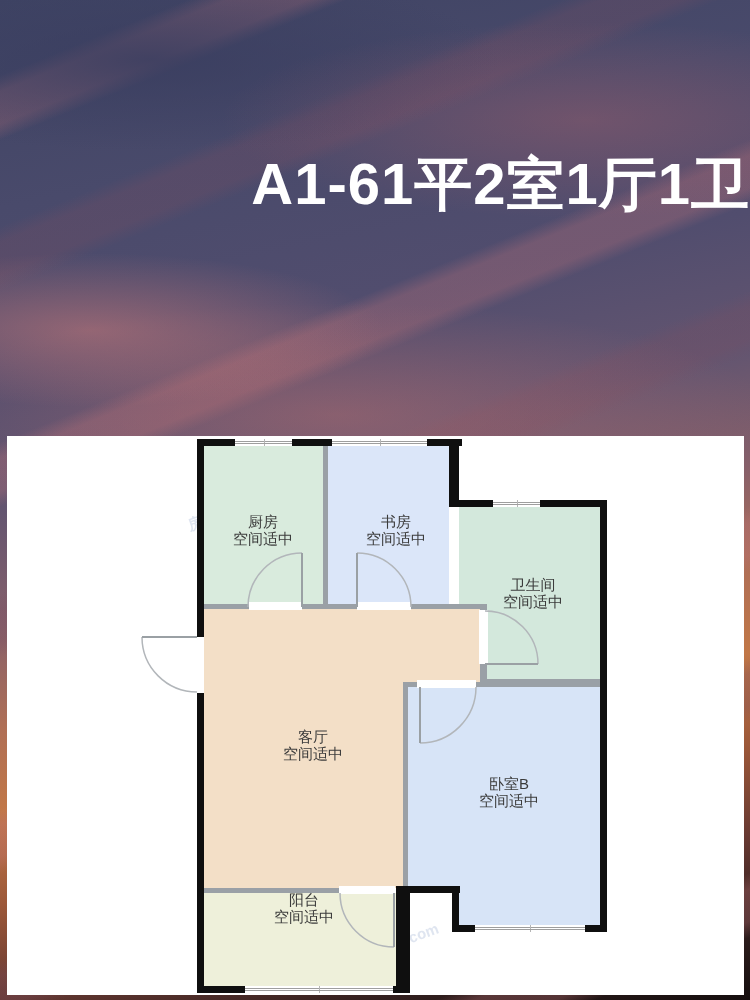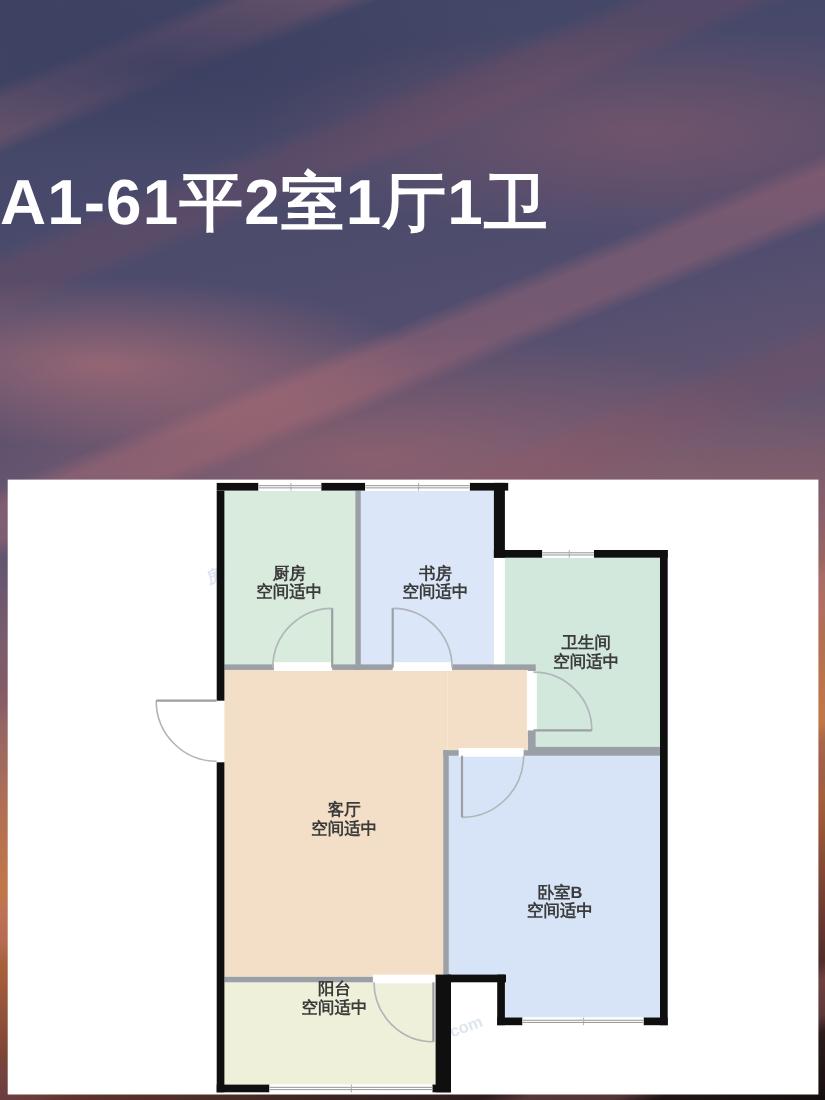--- a/index.html
+++ b/index.html
@@ -13,35 +13,35 @@
       radial-gradient(620px 160px at 45% 415px, rgba(205,115,110,0.38), rgba(205,115,110,0) 70%),
       radial-gradient(500px 130px at 20% 60px, rgba(58,62,96,0.85), rgba(58,62,96,0) 70%),
       repeating-linear-gradient(158deg,
         rgba(0,0,0,0) 0 70px, rgba(196,116,122,0.30) 85px 115px,
         rgba(0,0,0,0) 130px 210px, rgba(122,78,98,0.28) 225px 255px,
         rgba(0,0,0,0) 270px 340px),
       linear-gradient(168deg, #3e4363 0%, #494a6b 18%, #514d6e 32%, #635570 44%,
         #87606a 54%, #b06f55 63%, #c17747 70%, #9c5839 78%, #663831 86%,
         #33201f 93%, #150e0e 100%);}
   
-  .title{position:absolute;left:0;top:146px;width:750px;text-align:left;
+  .title{position:absolute;left:0;top:146px;width:750px;text-align:right;
     font-size:58px;font-weight:800;color:#ffffff;letter-spacing:1px;white-space:nowrap;}
   
   .panel{position:absolute;left:7px;top:436px;width:737px;height:559px;background:#ffffff;}
   .room{position:absolute;}
   .iwall{position:absolute;background:#9aa0a6;}
   .bwall{position:absolute;background:#0f0f0f;}
   .gap{position:absolute;background:#ffffff;}
   .window{position:absolute;background:#ffffff;}
   .window::before,.window::after{content:"";position:absolute;left:0;right:0;height:1px;background:#9e9e9e;}
   .window::before{top:2px;} .window::after{bottom:2px;}
   .wtick{position:absolute;top:0;bottom:0;left:50%;width:1px;background:#b5b5b5;}
   .doors{position:absolute;left:0;top:0;pointer-events:none;}
   .rlabel{position:absolute;transform:translateX(-50%);text-align:center;
-    font-size:15px;line-height:17px;font-weight:700;color:#3b3b3b;white-space:nowrap;}
+    font-size:15px;line-height:17px;font-weight:400;color:#3b3b3b;white-space:nowrap;}
   .wm{position:absolute;color:rgba(150,168,205,0.30);font-size:15px;font-weight:700;
     transform:rotate(-20deg);white-space:nowrap;}
 </style>
 </head>
 <body>
 
 <div class="stage">
 
   <div class="sky"></div>
 
@@ -141,21 +141,21 @@
     <div>空间适中</div>
   </div>
   <div class="rlabel" style="left:533px;top:576px">
     <div>卫生间</div>
     <div>空间适中</div>
   </div>
   <div class="rlabel" style="left:313px;top:728px">
     <div>客厅</div>
     <div>空间适中</div>
   </div>
-  <div class="rlabel" style="left:509px;top:803px">
+  <div class="rlabel" style="left:509px;top:775px">
     <div>卧室B</div>
     <div>空间适中</div>
   </div>
   <div class="rlabel" style="left:304px;top:891px">
     <div>阳台</div>
     <div>空间适中</div>
   </div>
 
 </div>
 

